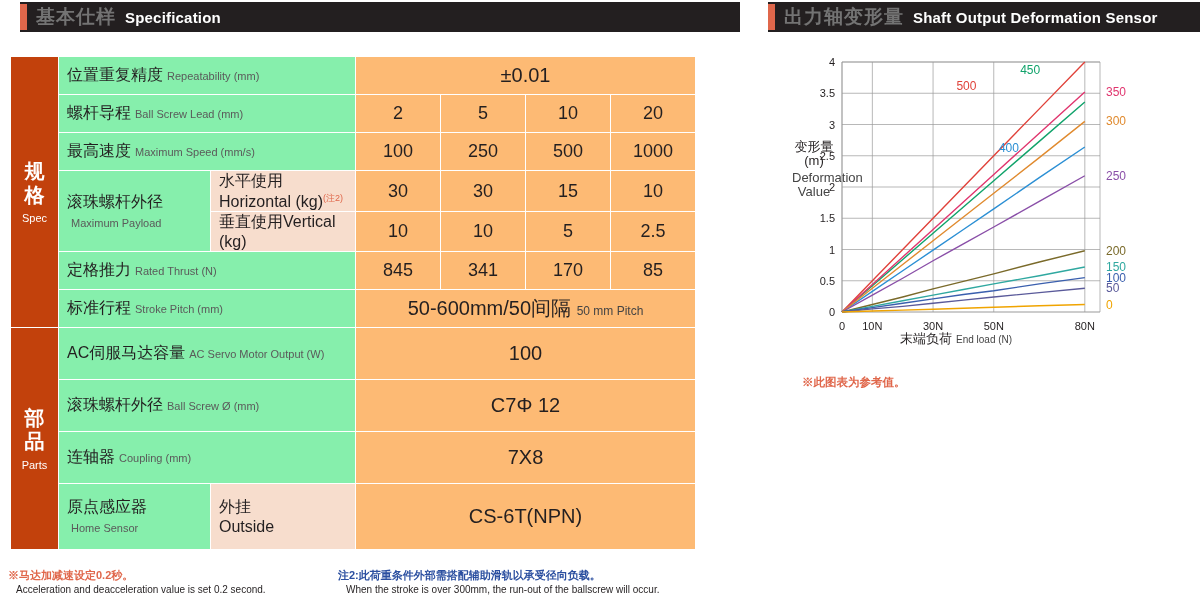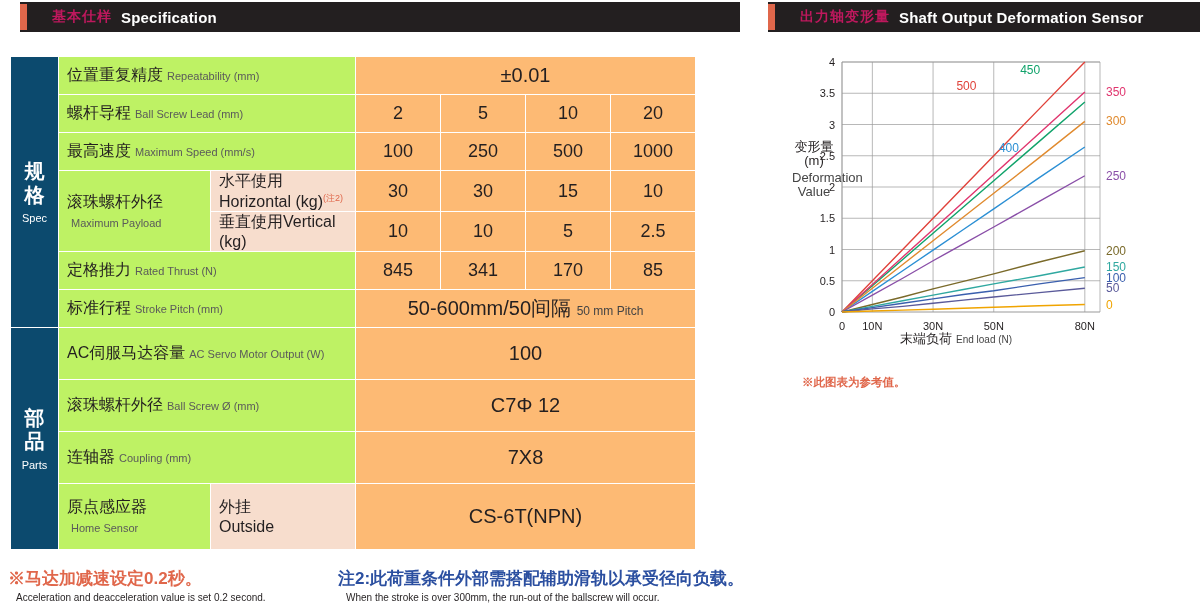--- a/index.html
+++ b/index.html
@@ -13,61 +13,61 @@
     overflow:hidden;
   }
   .page { position:relative; width:1200px; height:612px; }
 
   
   .sec-header { position:absolute; height:30px; display:flex; align-items:center; }
   .sec-header .bar { width:7px; height:26px; background:#e0674b; margin-right:9px; }
   .sec-header .hdr-bg {
     position:absolute; left:0; top:0; height:30px; background:#231f20; z-index:-1;
   }
-  .sec-header .cn { font-size:14px; font-weight:bold; color:#be185d; letter-spacing:1px;margin-left:16px; }
+  .sec-header .cn { font-size:19px; font-weight:bold; color:#737373; letter-spacing:1px; }
   .sec-header .en { font-size:15px; font-weight:bold; color:#ffffff; margin-left:9px; letter-spacing:0.2px; }
 
   #spec-header { left:20px; top:2px; width:720px; }
   #spec-header .hdr-bg { width:720px; }
   #deform-header { left:768px; top:2px; width:432px; }
   #deform-header .hdr-bg { width:432px; }
 
   
   .spec-table {
     position:absolute; left:10px; top:56px;
     border-collapse:collapse;
     table-layout:fixed;
   }
   .spec-table td {
     border:1px solid #ffffff;
     padding:0 8px;
     vertical-align:middle;
     height:38px;
   }
   .side-cell {
-    background:#0c4a6e; color:#ffffff; text-align:center;
+    background:#c2410c; color:#ffffff; text-align:center;
     font-weight:bold; width:48px; padding:0 2px;
   }
   .side-cell .cn { font-size:20px; line-height:1.16; display:block; }
   .side-cell .en { font-size:11px; font-weight:normal; display:block; margin-top:5px; }
   .lbl {
-    background:#bef264; color:#231f20;
+    background:#86efac; color:#231f20;
   }
   .lbl .cn { font-size:16px; }
   .lbl .en { font-size:11px; color:#5a5a5a; margin-left:4px; }
   .lbl2 { background:#f7ddcd; }
   .val { background:#fdba74; text-align:center; font-size:18px; }
   .val.big { font-size:20px; }
   .val .sub { font-size:12px; color:#444; }
   .note-sup { color:#e0674b; font-size:9px; vertical-align:super;margin-top:8px; }
   .nowrap { white-space:nowrap; }
 
   
   .footnote { position:absolute; font-size:11px; line-height:1.35; }
-  .footnote .cn { color:#e0674b; font-weight:bold; font-size:17px; display:block; }
+  .footnote .cn { color:#e0674b; font-weight:bold; font-size:11px; display:block; }
   .footnote .en { color:#231f20; font-size:10px; display:block; margin-left:8px; }
   .footnote.blue .cn { color:#2b4fa0; }
   #fn1 { left:8px; top:568px; }
   #fn2 { left:338px; top:568px; }
 
   
   .chart-wrap { position:absolute; left:790px; top:44px; width:400px; height:330px; }
   .chart-note { position:absolute; left:802px; top:374px; font-size:11px; line-height:1.4; }
   .chart-note .cn { color:#e0674b; font-weight:bold; display:block; font-size:11.5px; }
   .chart-note .en { color:#231f20; font-size:10px; display:block; margin-left:8px; }

